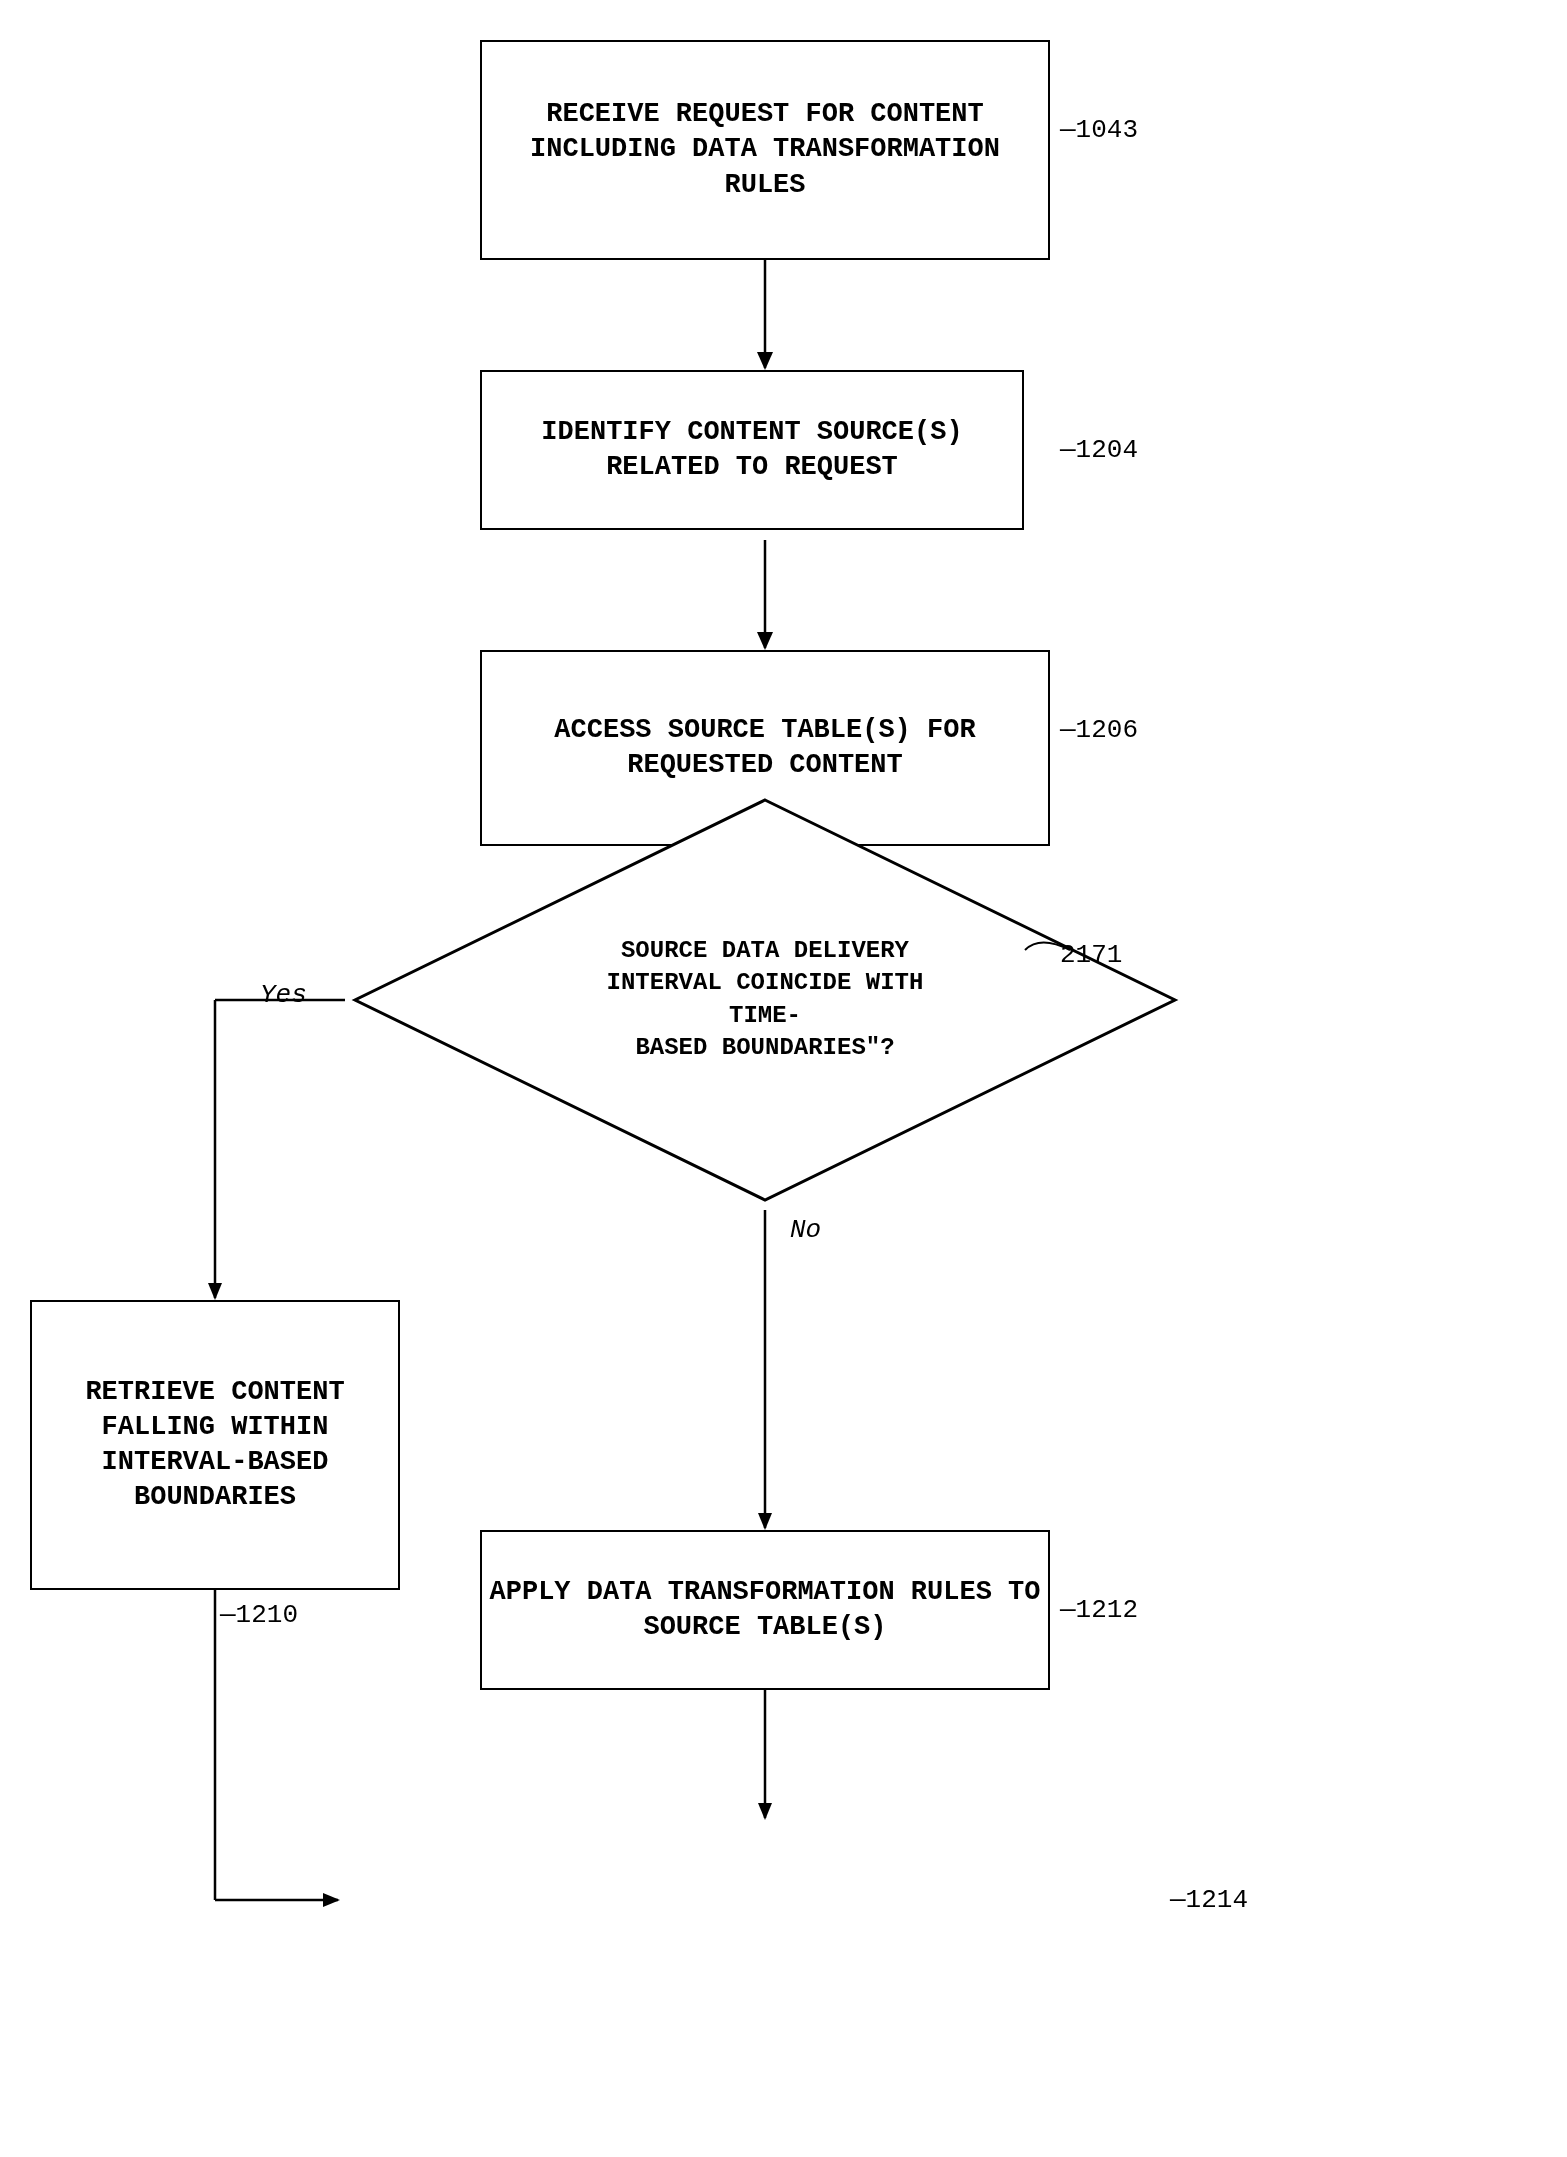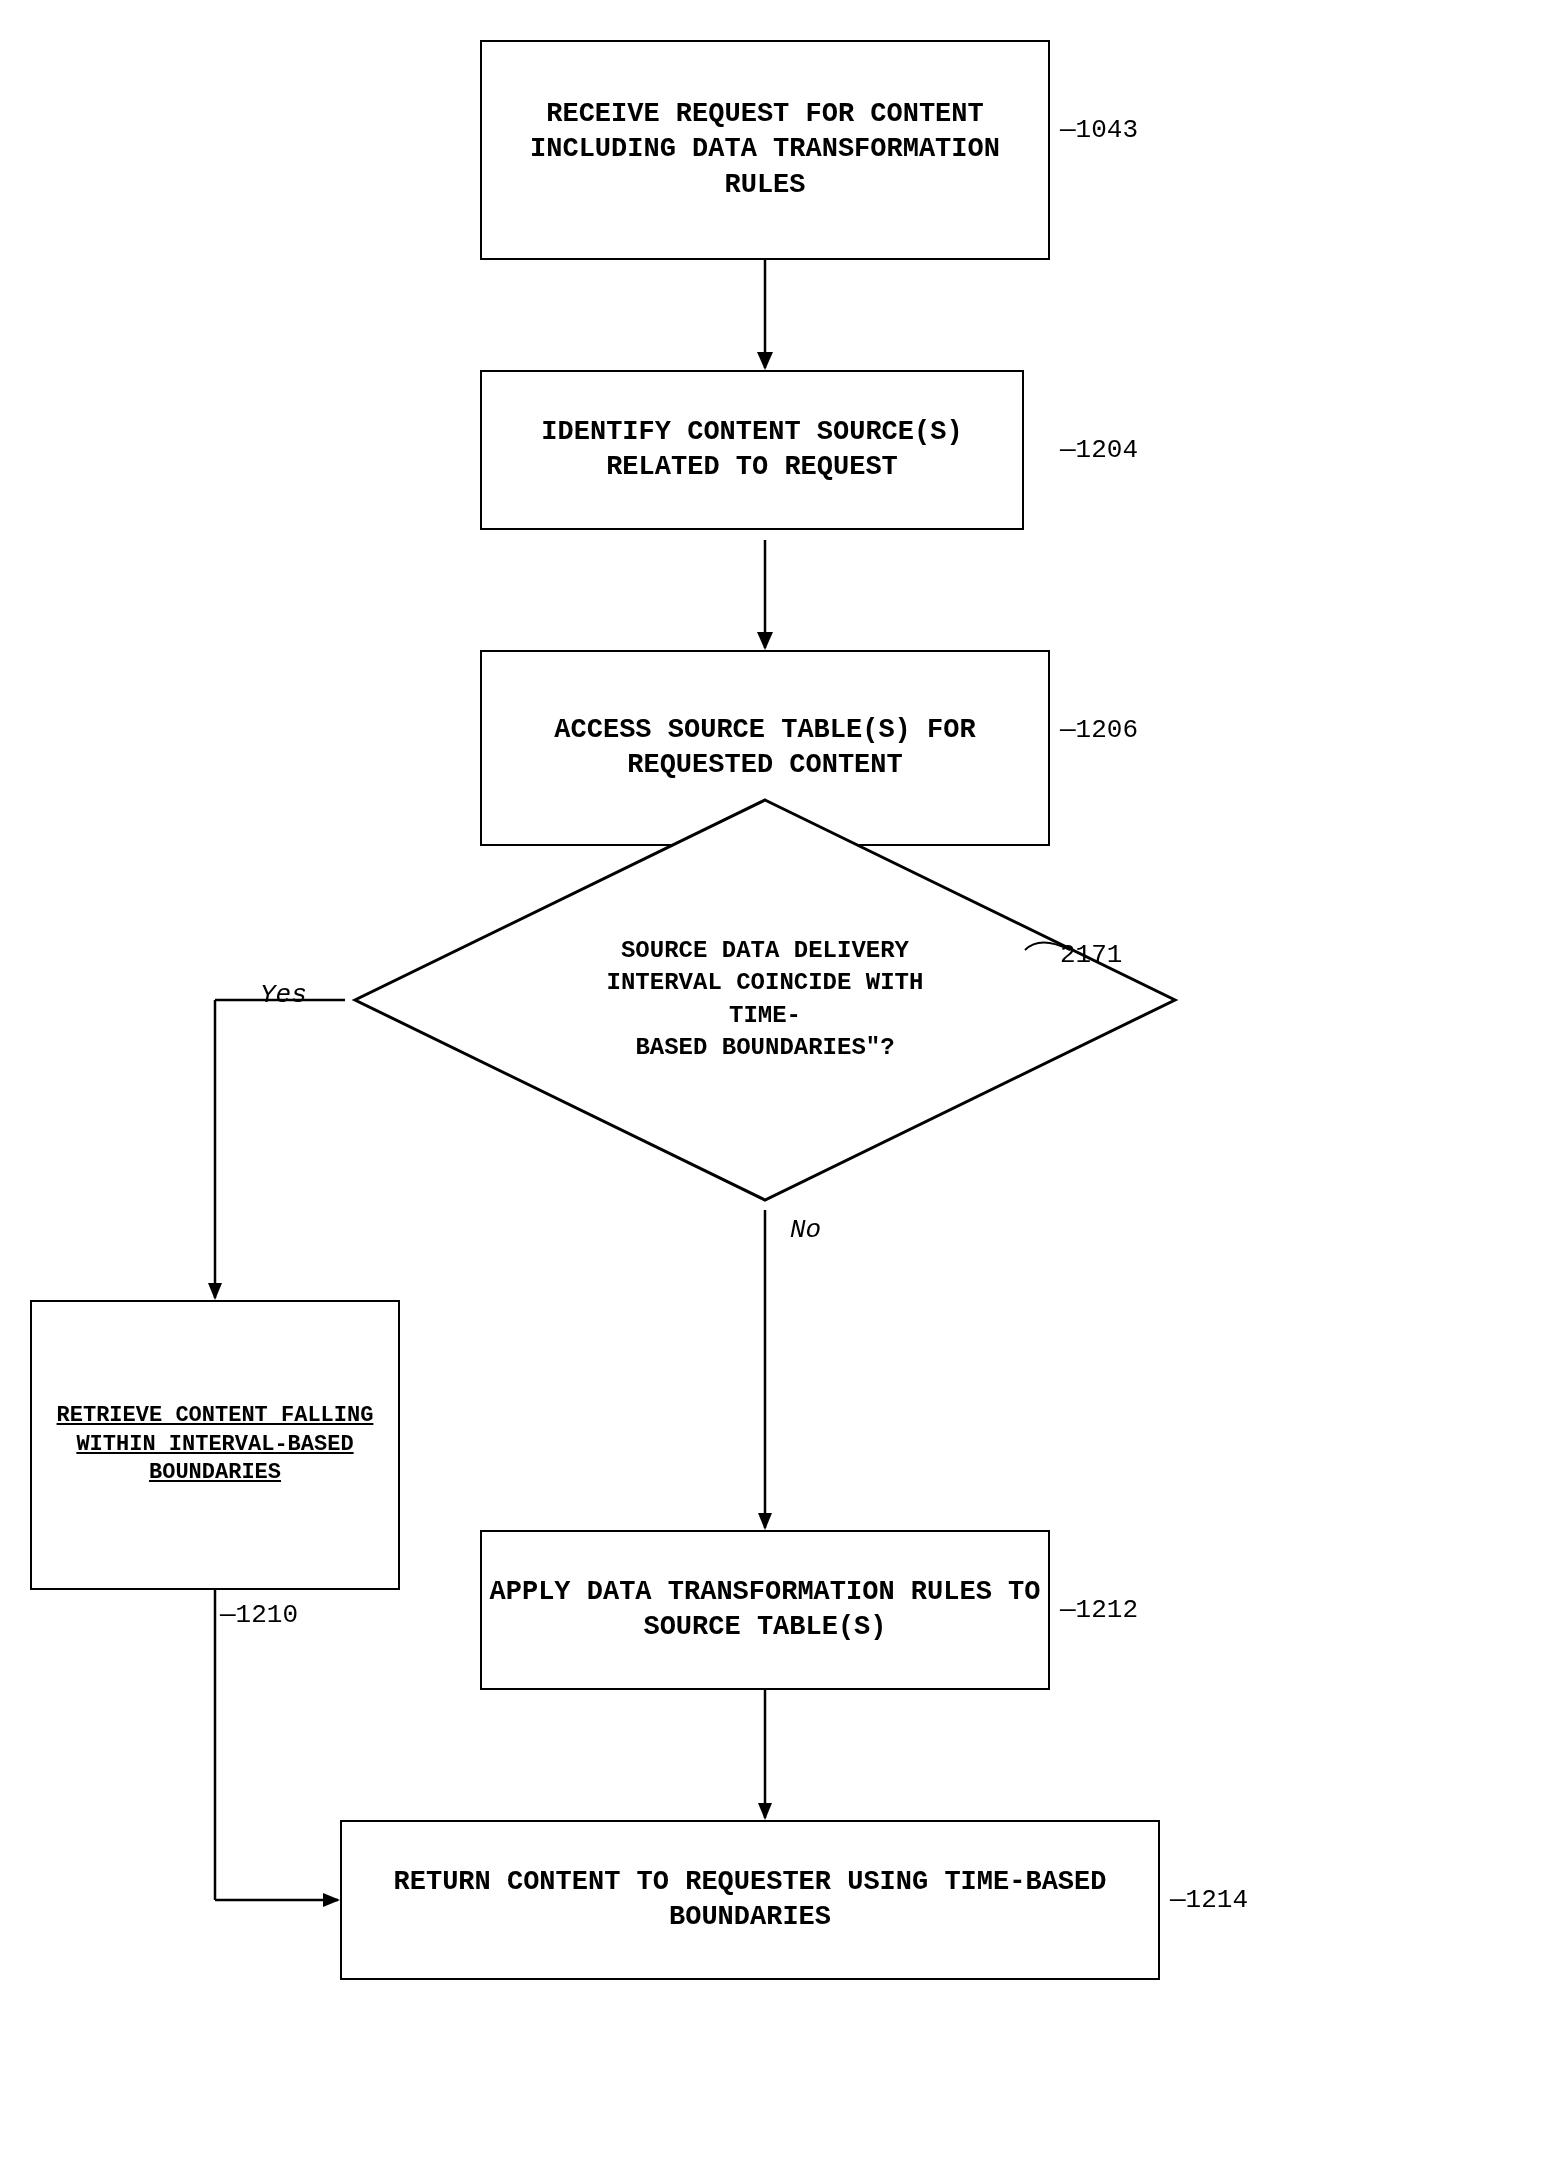--- a/index.html
+++ b/index.html
@@ -143,33 +143,29 @@
   <span class="label-ref" style="left:1060px; top:940px;">2171</span>
 
   <svg style="position:absolute;top:930px;left:1020px;width:60px;height:30px;">
     <path d="M 50,20 Q 20,5 5,20" stroke="#000" stroke-width="2" fill="none"></path>
   </svg>
 
   <span class="yes-label" style="left:260px; top:980px;">Yes</span>
 
   <span class="no-label" style="left:790px; top:1215px;">No</span>
 
-  <div class="flow-box" style="left:30px; top:1300px; width:370px; height:290px; font-size:22px;text-decoration:underline;">
+  <div class="flow-box" style="left:30px; top:1300px; width:370px; height:290px; font-size:27px;">
     <span>RETRIEVE CONTENT
 FALLING WITHIN
 INTERVAL-BASED
 BOUNDARIES</span>
   </div>
   <span class="label-ref" style="left:220px; top:1600px;">—1210</span>
 
   <div class="flow-box" style="left:480px; top:1530px; width:570px; height:160px; font-size:27px;">
     <span>APPLY DATA TRANSFORMATION
 RULES TO SOURCE TABLE(S)</span>
   </div>
   <span class="label-ref" style="left:1060px; top:1595px;">—1212</span>
 
-  <div class="flow-box" style="left:340px; top:1820px; width:820px; height:160px; font-size:27px;">
-    <span>RETURN CONTENT TO REQUESTER
-USING TIME-BASED BOUNDARIES</span>
-  </div>
   <span class="label-ref" style="left:1170px; top:1885px;">—1214</span>
 
 </div>
 
 </body></html>

